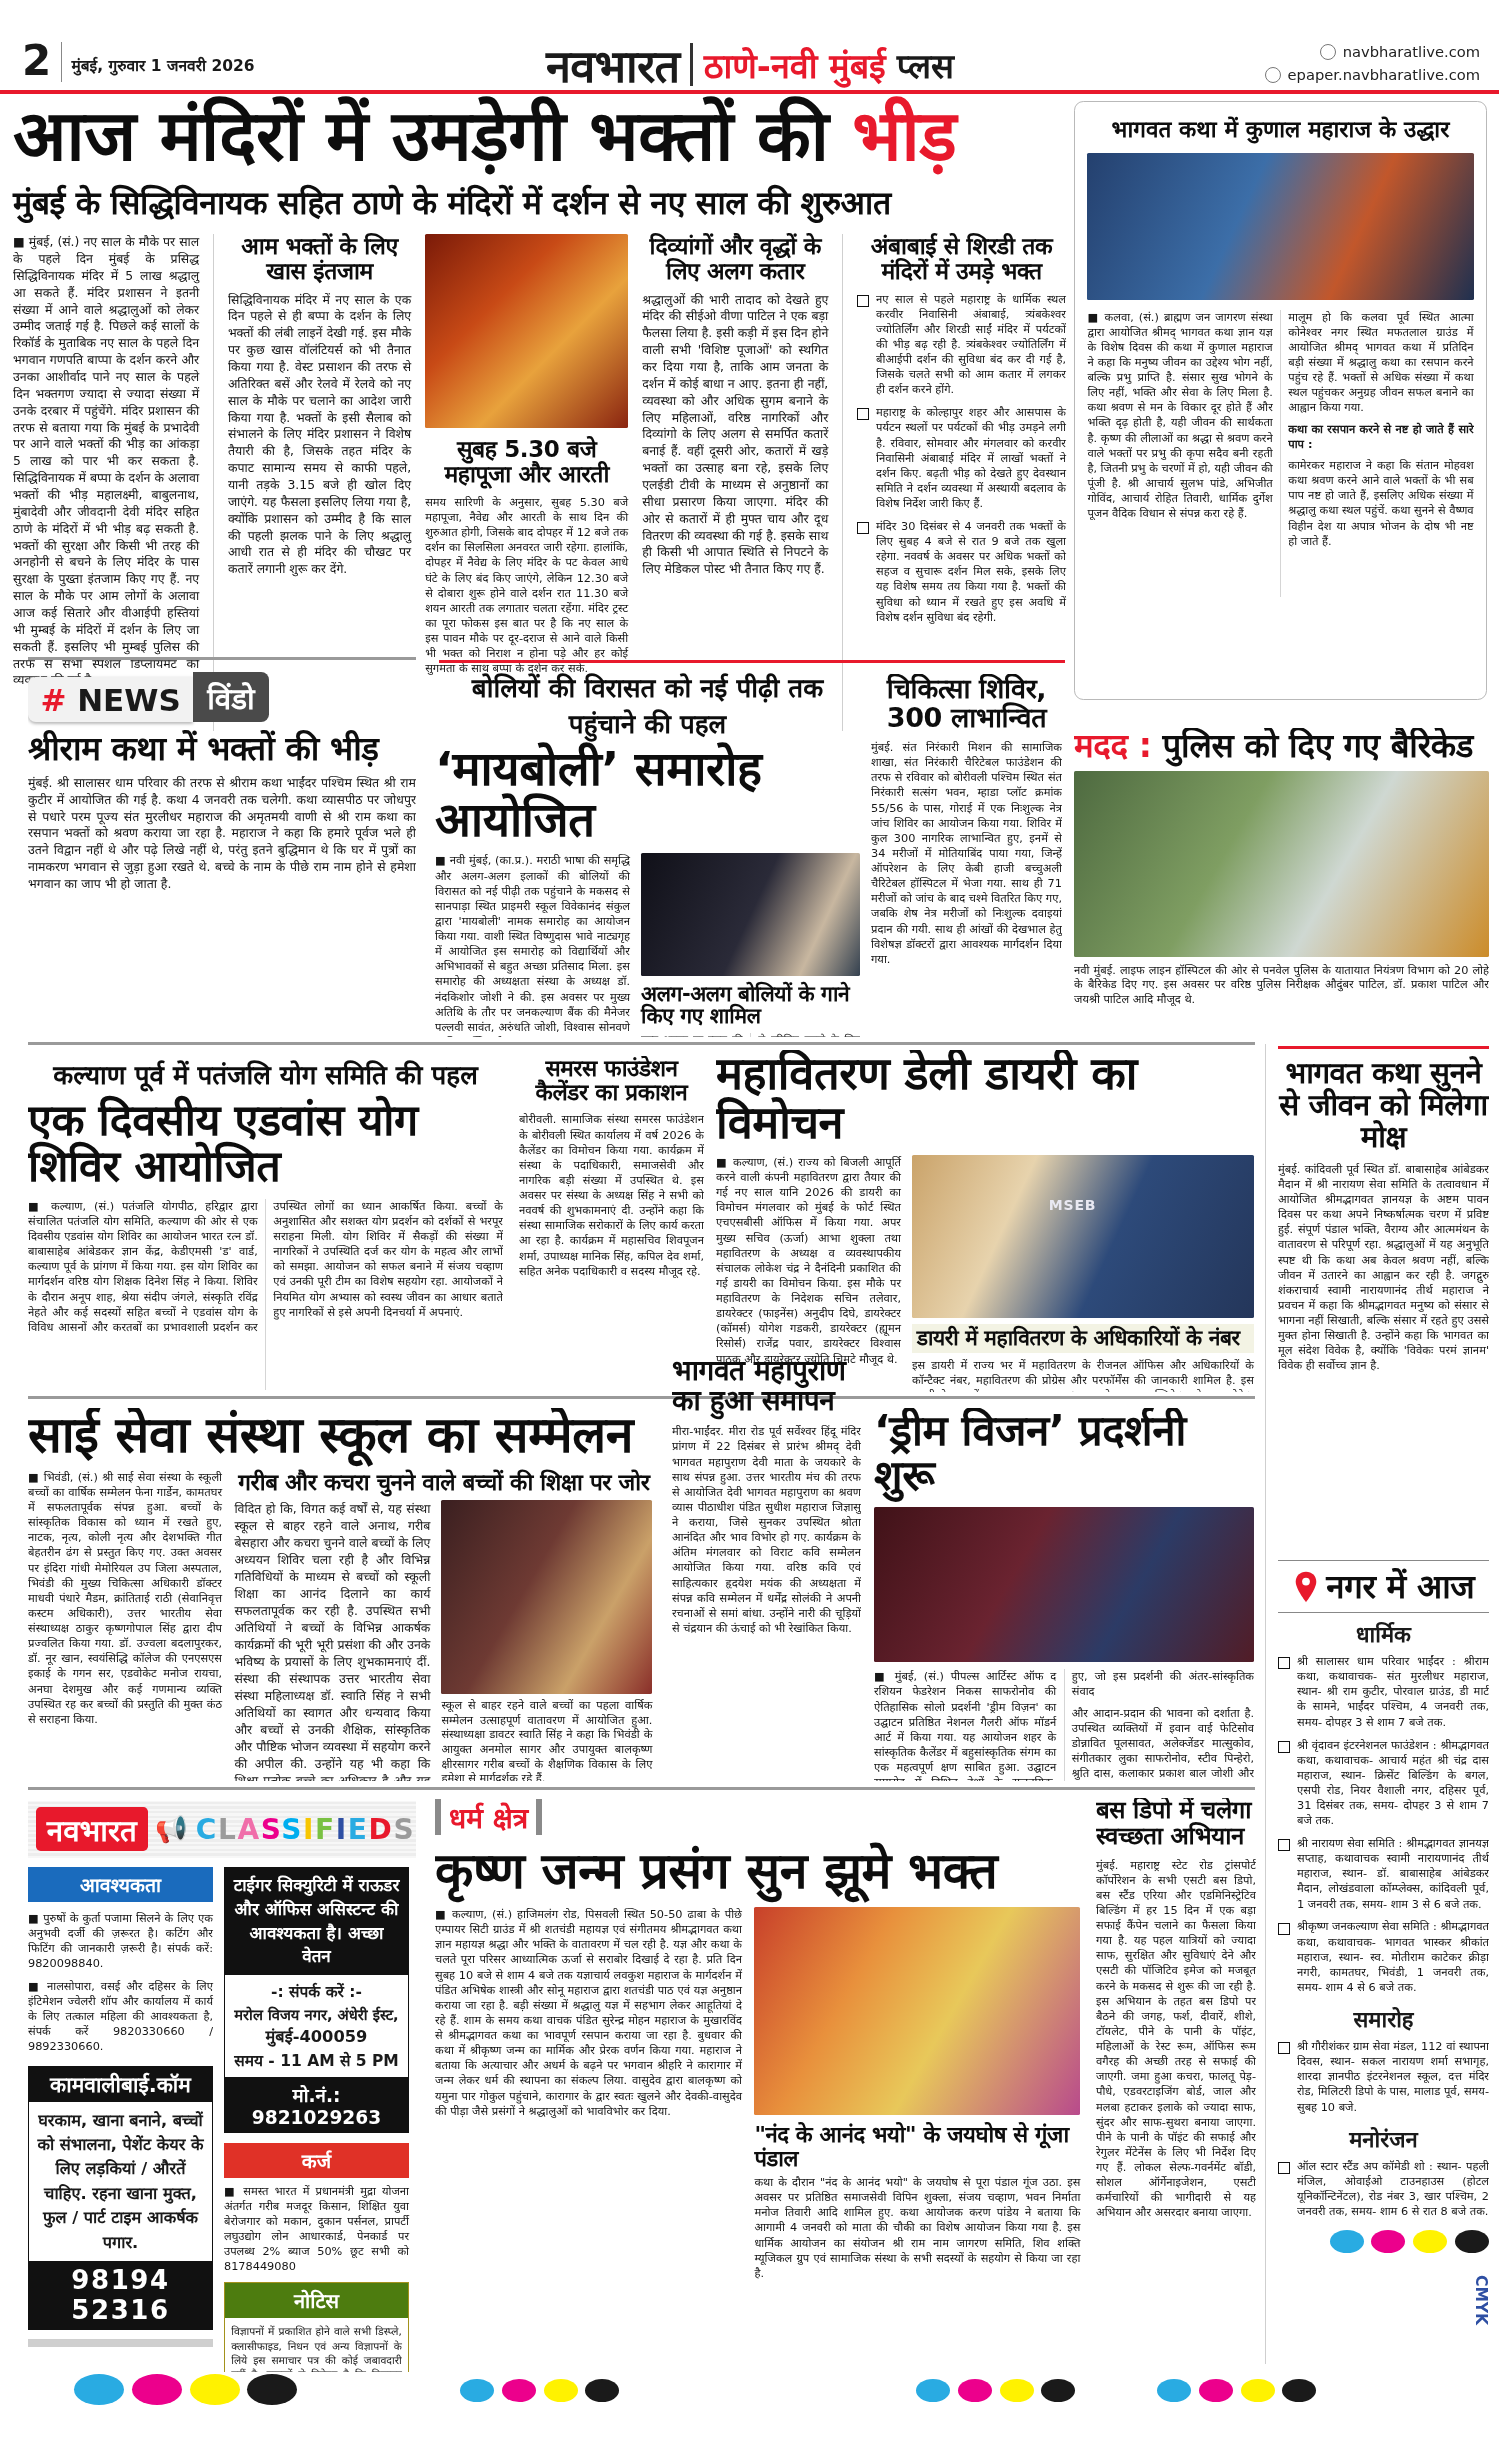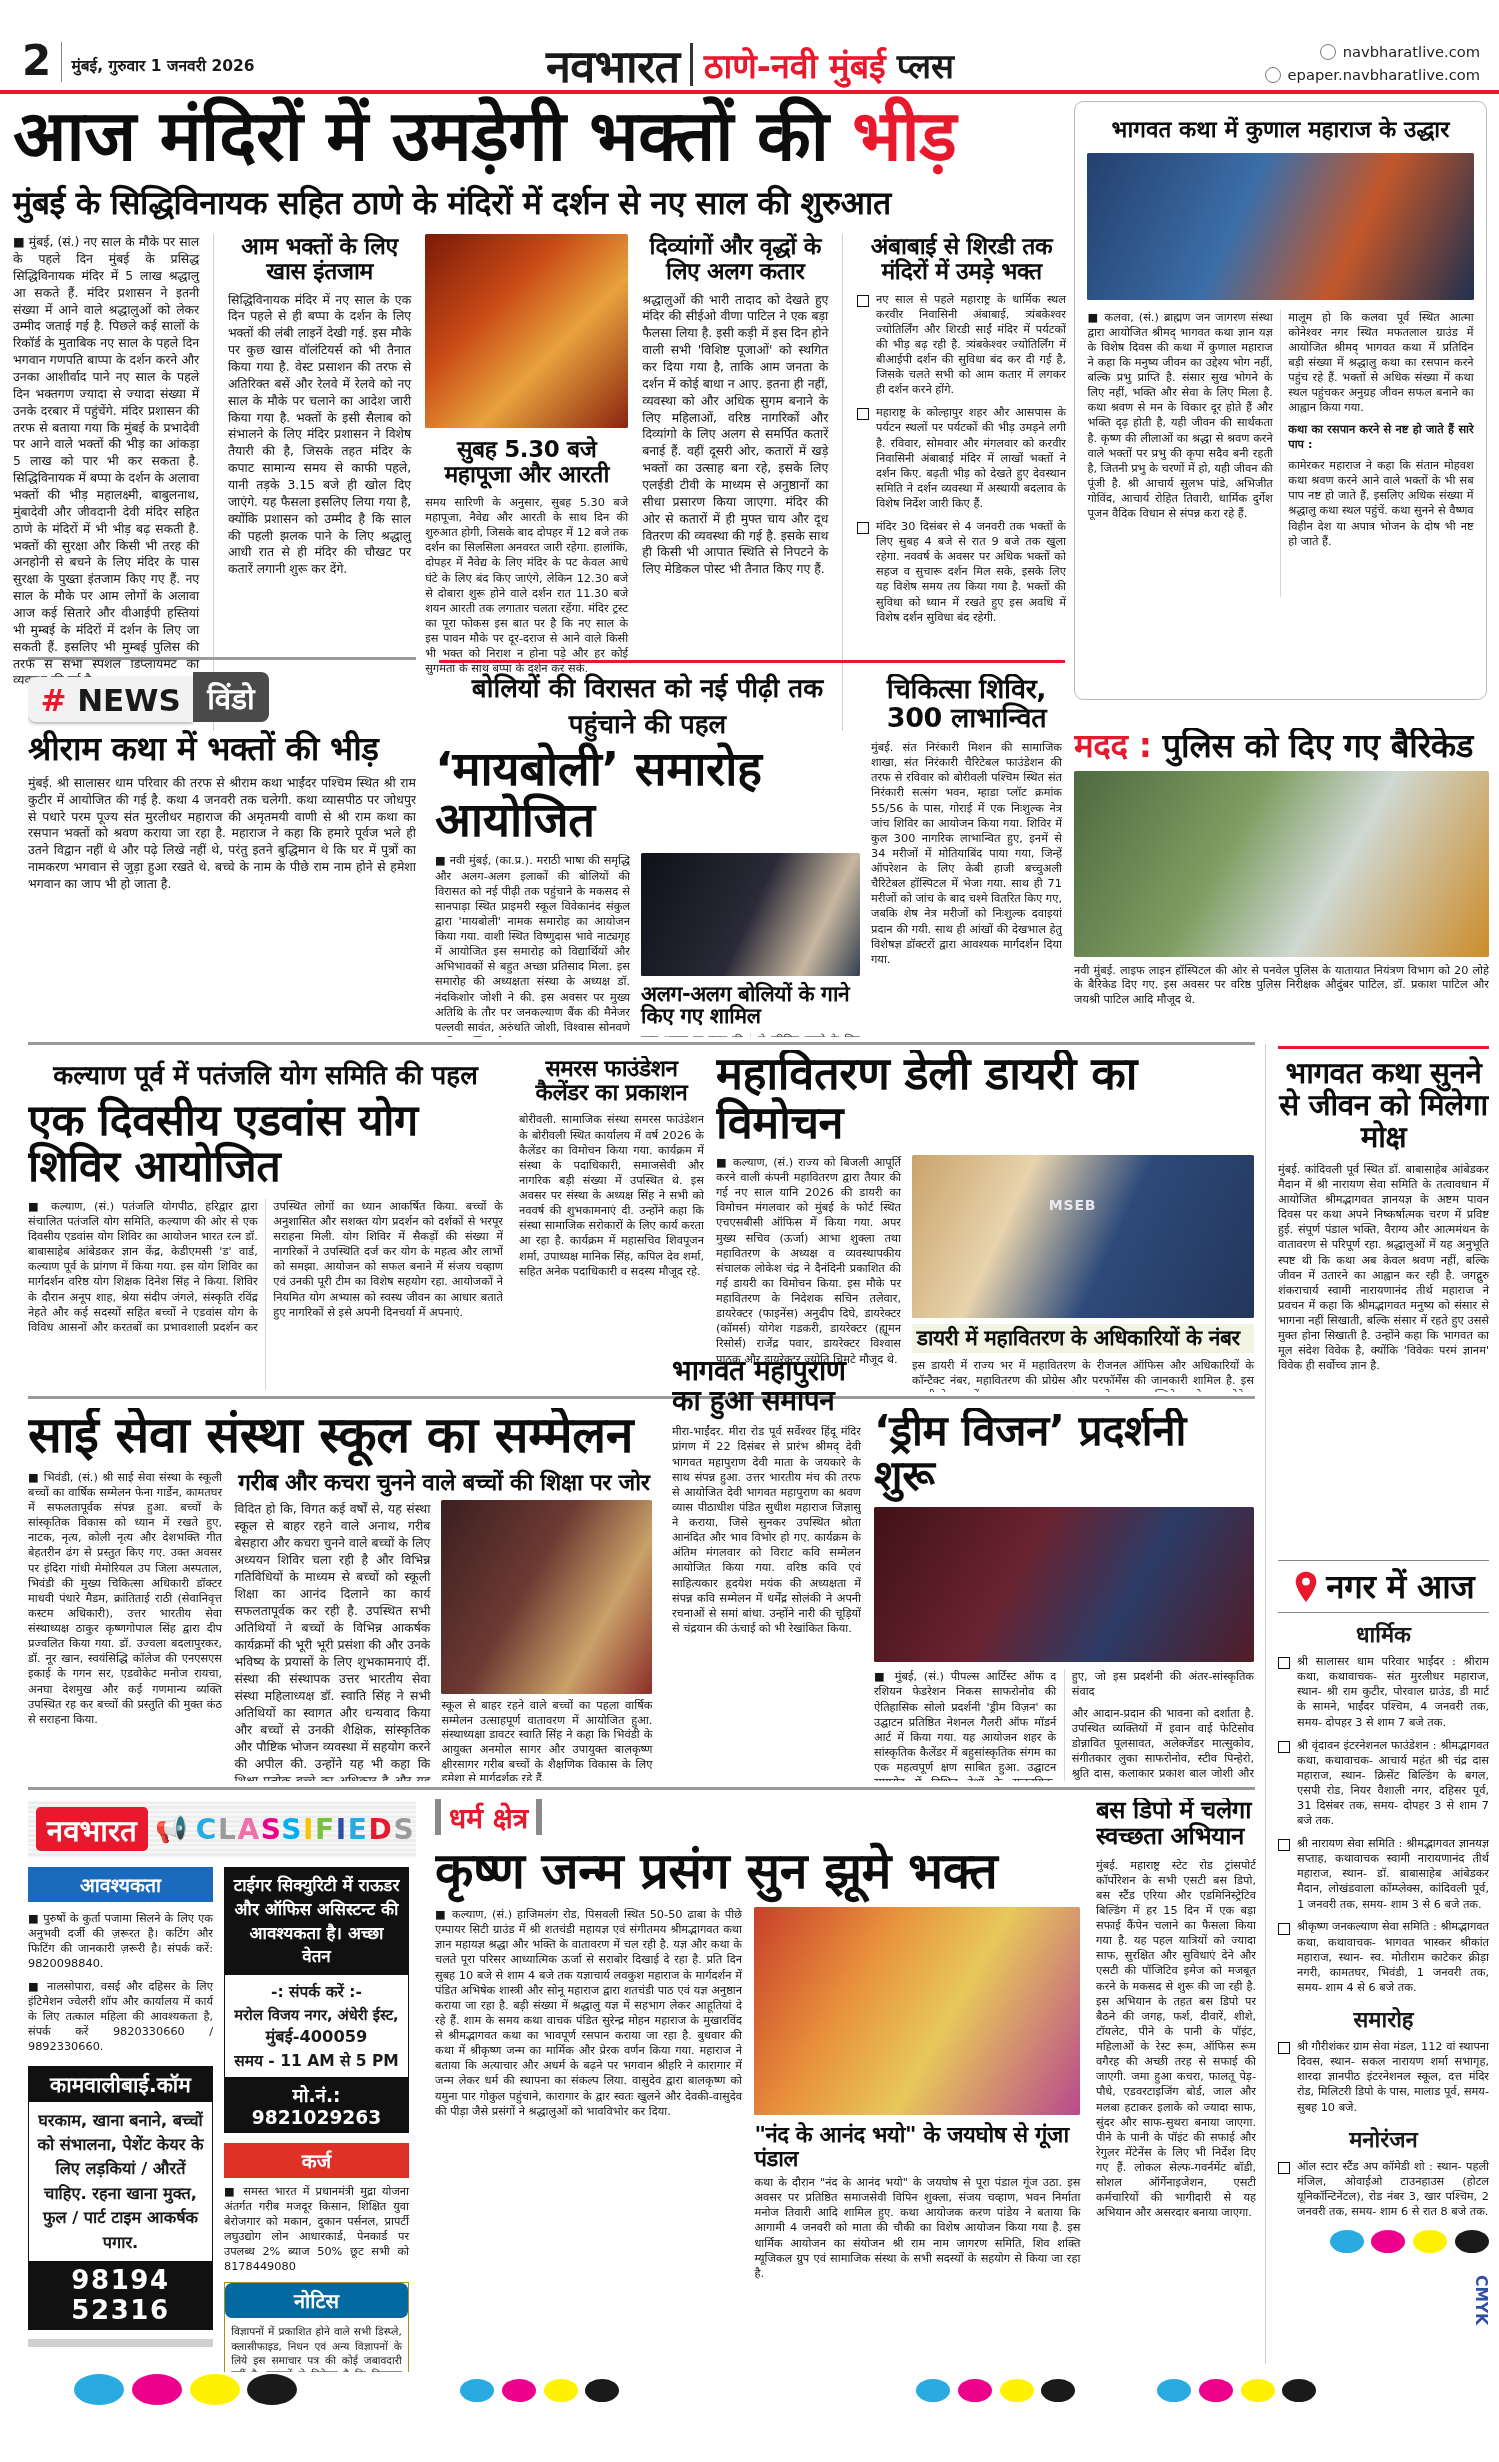--- a/index.html
+++ b/index.html
@@ -292,21 +292,21 @@
           <div style="background:#111;color:#fff;font-weight:bold;font-size:17px;padding:6.2px 7.8px;text-align:center;line-height:1.4;">टाईगर सिक्युरिटी में राऊडर और ऑफिस असिस्टन्ट की आवश्यकता है। अच्छा वेतन</div>
           <div class="center bold" style="font-size:15.5px;padding:4.7px 6.2px 0;">-: संपर्क करें :-</div>
           <div class="center bold" style="font-size:14.7px;padding:1.6px 6.2px 0;">मरोल विजय नगर, अंधेरी ईस्ट,</div>
           <div class="center bold" style="font-size:16.3px;padding:1.6px 6.2px 0;">मुंबई-400059</div>
           <div class="center bold" style="font-size:15.5px;padding:1.6px 6.2px 6.2px;">समय - 11 AM से 5 PM</div>
           <div style="background:#111;color:#fff;font-weight:bold;font-size:18.6px;padding:4.7px 6.2px;text-align:center;">मो.नं.: 9821029263</div>
         </div>
         <div class="clsheader" style="background:#e03127;margin-top:9.3px;">कर्ज</div>
         <div class="body-sm jt" style="margin-top:6.2px;">■ समस्त भारत में प्रधानमंत्री मुद्रा योजना अंतर्गत गरीब मजदूर किसान, शिक्षित युवा बेरोजगार को मकान, दुकान पर्सनल, प्रापर्टी लघुउद्योग लोन आधारकार्ड, पेनकार्ड पर उपलब्ध 2% ब्याज 50% छूट सभी को 8178449080</div>
         <div style="border:1.6px solid #a3921c;margin-top:7.8px;">
-          <div class="clsheader" style="background:#0369a1;font-size:20px;border-radius:7px;">नोटिस</div>
+          <div class="clsheader" style="background:#4d7c0f;font-size:20px;">नोटिस</div>
           <div class="jt" style="font-size:10.6px;line-height:1.35;padding:6.2px;">विज्ञापनों में प्रकाशित होने वाले सभी डिस्प्ले, क्लासीफाइड, निधन एवं अन्य विज्ञापनों के लिये इस समाचार पत्र की कोई जबावदारी नहीं है. पाठकों से निवेदन है कि विज्ञापन आजमाने के पूर्व कृपया अपने स्तर पर उसकी पुष्टि करके स्वयं को संतुष्ट कर लें.</div>
         </div>
       </div>
     </div>
   </div>
 
   <div class="abs" style="left:435px;top:1798px;width:649px;height:574px;overflow:hidden;">
     <div style="display:flex;align-items:center;gap:7.8px;">
       <span style="width:6.2px;height:36px;background:#8a8a8a;display:inline-block;"></span>
       <span class="red bold" style="font-size:28px;">धर्म क्षेत्र</span>

